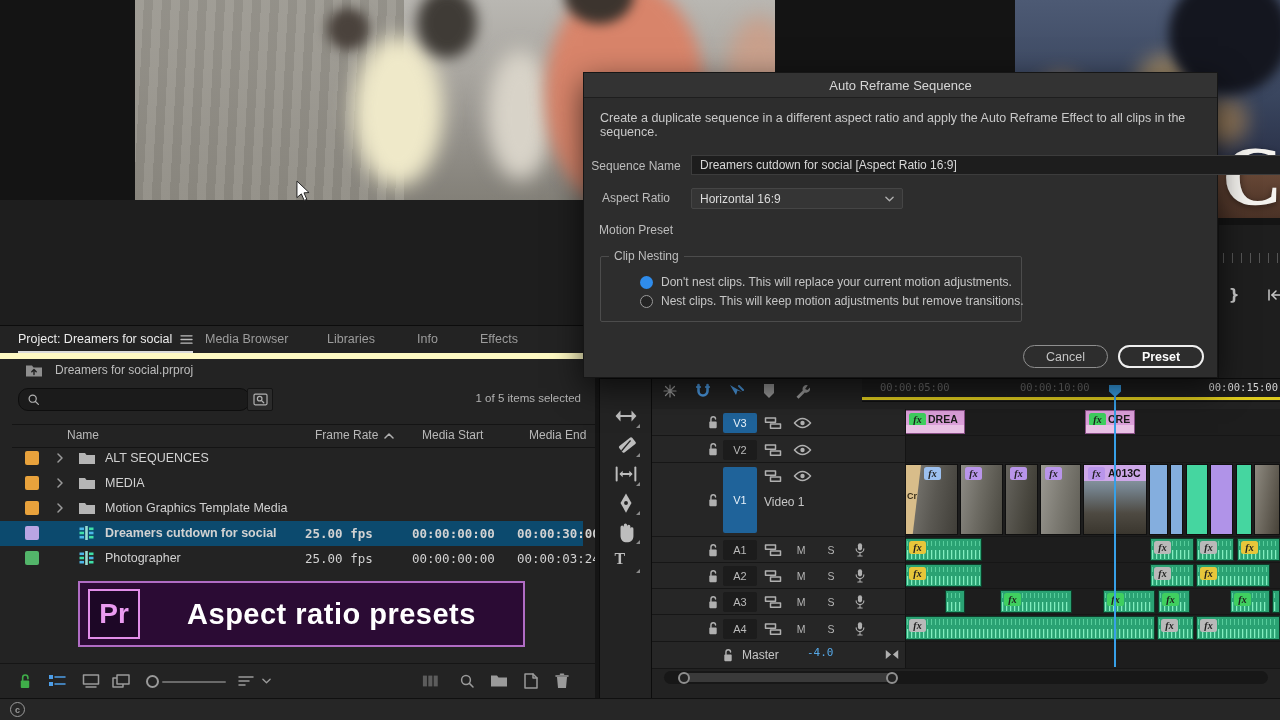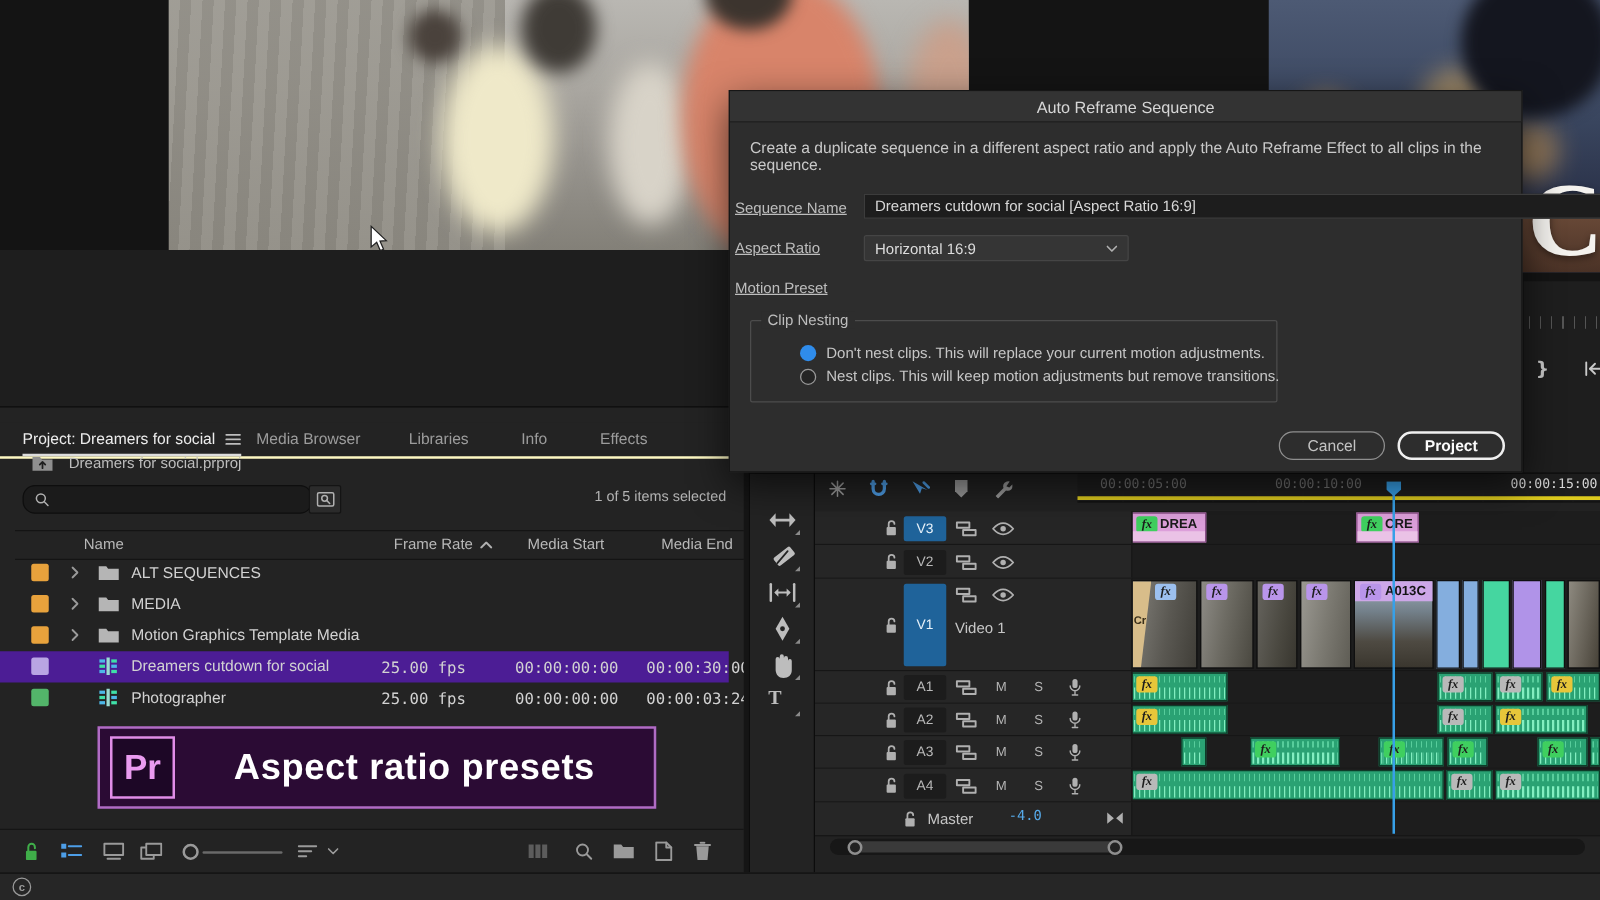--- a/index.html
+++ b/index.html
@@ -31,36 +31,36 @@
   #src-scroll{left:18px;top:266px;width:564px;height:13px;background:#161616;border-radius:7px;}
   .scroll-handle{position:absolute;top:50%;transform:translate(-50%,-50%);width:12px;height:12px;border-radius:50%;
       background:#222;border:2px solid #8f8f8f;box-sizing:border-box;}
   .scroll-fill{position:absolute;top:2px;height:9px;background:#3a3a3a;border-radius:5px;}
   #src-transport{left:230px;top:286px;width:330px;height:26px;display:flex;align-items:center;gap:21px;}
   .tbtn{display:flex;align-items:center;justify-content:center;width:18px;height:20px;color:#c9c9c9;font-size:15px;font-weight:600;}
   #corner-icons{left:422px;top:205px;display:flex;gap:12px;}
 
   
   #project-panel{left:0;top:325px;width:595px;height:372px;background:#232323;border-top:1px solid #0c0c0c;overflow:hidden;}
-  #project-tabs{position:absolute;left:0;top:12px;width:100%;height:27px;background:#232323;border-bottom:2px solid #fef9c3;}
+  #project-tabs{position:absolute;left:0;top:0;width:100%;height:27px;background:#232323;border-bottom:6px solid #fef9c3;}
   .tab{position:absolute;top:0;height:26px;display:flex;align-items:center;font-size:12.5px;color:#9c9c9c;white-space:nowrap;}
   .tab.active{color:#ececec;}
   .tab.active::after{content:"";position:absolute;left:0;right:0;bottom:-1px;height:2px;background:#dcdcdc;}
   .tab .icon{margin-left:8px;}
   #prproj-row{position:absolute;left:25px;top:37px;display:flex;align-items:center;gap:12px;font-size:12px;color:#bdbdbd;}
   #search-box{position:absolute;left:18px;top:62px;width:214px;height:21px;background:#1b1b1b;border:1px solid #0e0e0e;
       border-radius:10px;display:flex;align-items:center;padding:0 8px;gap:6px;}
   #find-btn{position:absolute;left:247px;top:62px;width:24px;height:21px;background:#2b2b2b;border:1px solid #141414;
       border-radius:2px;display:flex;align-items:center;justify-content:center;}
   #sel-status{position:absolute;right:14px;top:66px;font-size:11.5px;color:#b3b3b3;}
   #col-headers{position:absolute;left:12px;top:98px;width:595px;height:22px;border-top:1px solid #141414;border-bottom:1px solid #141414;font-size:12px;color:#b8b8b8;}
   .col-h{position:absolute;top:3px;}
   #rows{position:absolute;left:0;top:120px;width:595px;}
   .prow{position:absolute;left:0;width:583px;height:25px;font-size:12.5px;color:#d2d2d2;}
-  .prow.selected{background:#4c1d95;}
+  .prow.selected{background:#0c4a6e;font-weight:bold;}
   .prow .swatch{position:absolute;left:25px;top:5px;width:14px;height:14px;border-radius:2px;}
   .prow .nm{position:absolute;left:105px;top:5px;white-space:nowrap;}
   .prow .c2{position:absolute;left:305px;top:5px;}
   .prow .c3{position:absolute;left:412px;top:5px;}
   .prow .c4{position:absolute;left:517px;top:5px;}
 
   
   #banner{position:absolute;left:78px;top:255px;width:447px;height:66px;background:#2b0b34;
       border:2px solid #b06cc4;box-sizing:border-box;display:flex;align-items:center;}
   #pr-box{width:52px;height:50px;margin-left:8px;background:#1d0726;border:2px solid #e18de8;box-sizing:border-box;
@@ -114,21 +114,21 @@
   .lab-head{position:absolute;left:0;right:0;top:0;height:16px;background:#cda7e8;}
   .lab-head .lbl{position:absolute;left:22px;top:2px;font-size:10.5px;font-weight:700;color:#141414;}
   #tl-scroll{position:absolute;left:12px;top:292px;width:604px;height:13px;background:#171717;border-radius:7px;}
 
   
   #dialog{left:583px;top:72px;width:635px;height:306px;background:#2d2d2d;border:1px solid #161616;
       box-shadow:0 10px 30px rgba(0,0,0,.65);box-sizing:border-box;z-index:50;}
   #dlg-title{position:absolute;left:0;top:0;width:100%;height:24px;background:#333333;border-bottom:1px solid #1e1e1e;
       display:flex;align-items:center;justify-content:center;font-size:13px;color:#d6d6d6;}
   #dlg-desc{position:absolute;left:16px;top:38px;width:606px;font-size:12.5px;color:#c9c9c9;}
-  .dlg-label{position:absolute;width:96px;text-align:left;font-size:12px;color:#bdbdbd;text-decoration:underline;}
+  .dlg-label{position:absolute;width:96px;text-align:center;font-size:12px;color:#bdbdbd;}
   #dlg-input{position:absolute;left:107px;top:82px;width:609px;height:20px;background:#1d1d1d;border:1px solid #3c3c3c;
       box-sizing:border-box;display:flex;align-items:center;padding:0 8px;font-size:12px;color:#d8d8d8;}
   .dlg-select{position:absolute;left:107px;width:212px;height:21px;background:#353535;border:1px solid #454545;border-radius:2px;
       box-sizing:border-box;display:flex;align-items:center;justify-content:space-between;padding:0 8px;font-size:12px;color:#dcdcdc;}
   #dlg-fieldset{position:absolute;left:16px;top:183px;width:420px;height:64px;border:1px solid #4c4c4c;border-radius:2px;}
   #dlg-legend{position:absolute;left:8px;top:-8px;padding:0 5px;background:#2d2d2d;font-size:12px;color:#bdbdbd;}
   .radio-row{position:absolute;left:39px;display:flex;align-items:center;gap:8px;font-size:12px;color:#c6c6c6;white-space:nowrap;}
   .radio{width:13px;height:13px;border-radius:50%;box-sizing:border-box;}
   .radio.on{background:#2f8ceb;}
   .radio.off{background:#242424;border:1.5px solid #9a9a9a;}
@@ -912,21 +912,21 @@
         <span class="radio on"></span>
         <span>Don't nest clips. This will replace your current motion adjustments.</span>
       </div>
       <div class="radio-row" style="top:37px;">
         <span class="radio off"></span>
         <span>Nest clips. This will keep motion adjustments but remove transitions.</span>
       </div>
     </div>
 
     <div class="dlg-btn" id="btn-cancel">Cancel</div>
-    <div class="dlg-btn" id="btn-create">Project</div>
+    <div class="dlg-btn" id="btn-create">Preset</div>
   </div>
 
   <div class="abs" id="status-bar">
     <div id="cc-logo">c</div>
   </div>
 
   <svg class="abs" id="cursor" style="left:295px;top:180px;" width="16" height="22" viewBox="0 0 13 20">
     <path d="M1 1 L1 16 L5 12.6 L7.6 18.6 L10 17.6 L7.4 11.7 L12 11.4 Z" fill="#ffffff" stroke="#222" stroke-width="0.9"></path>
   </svg>
 

